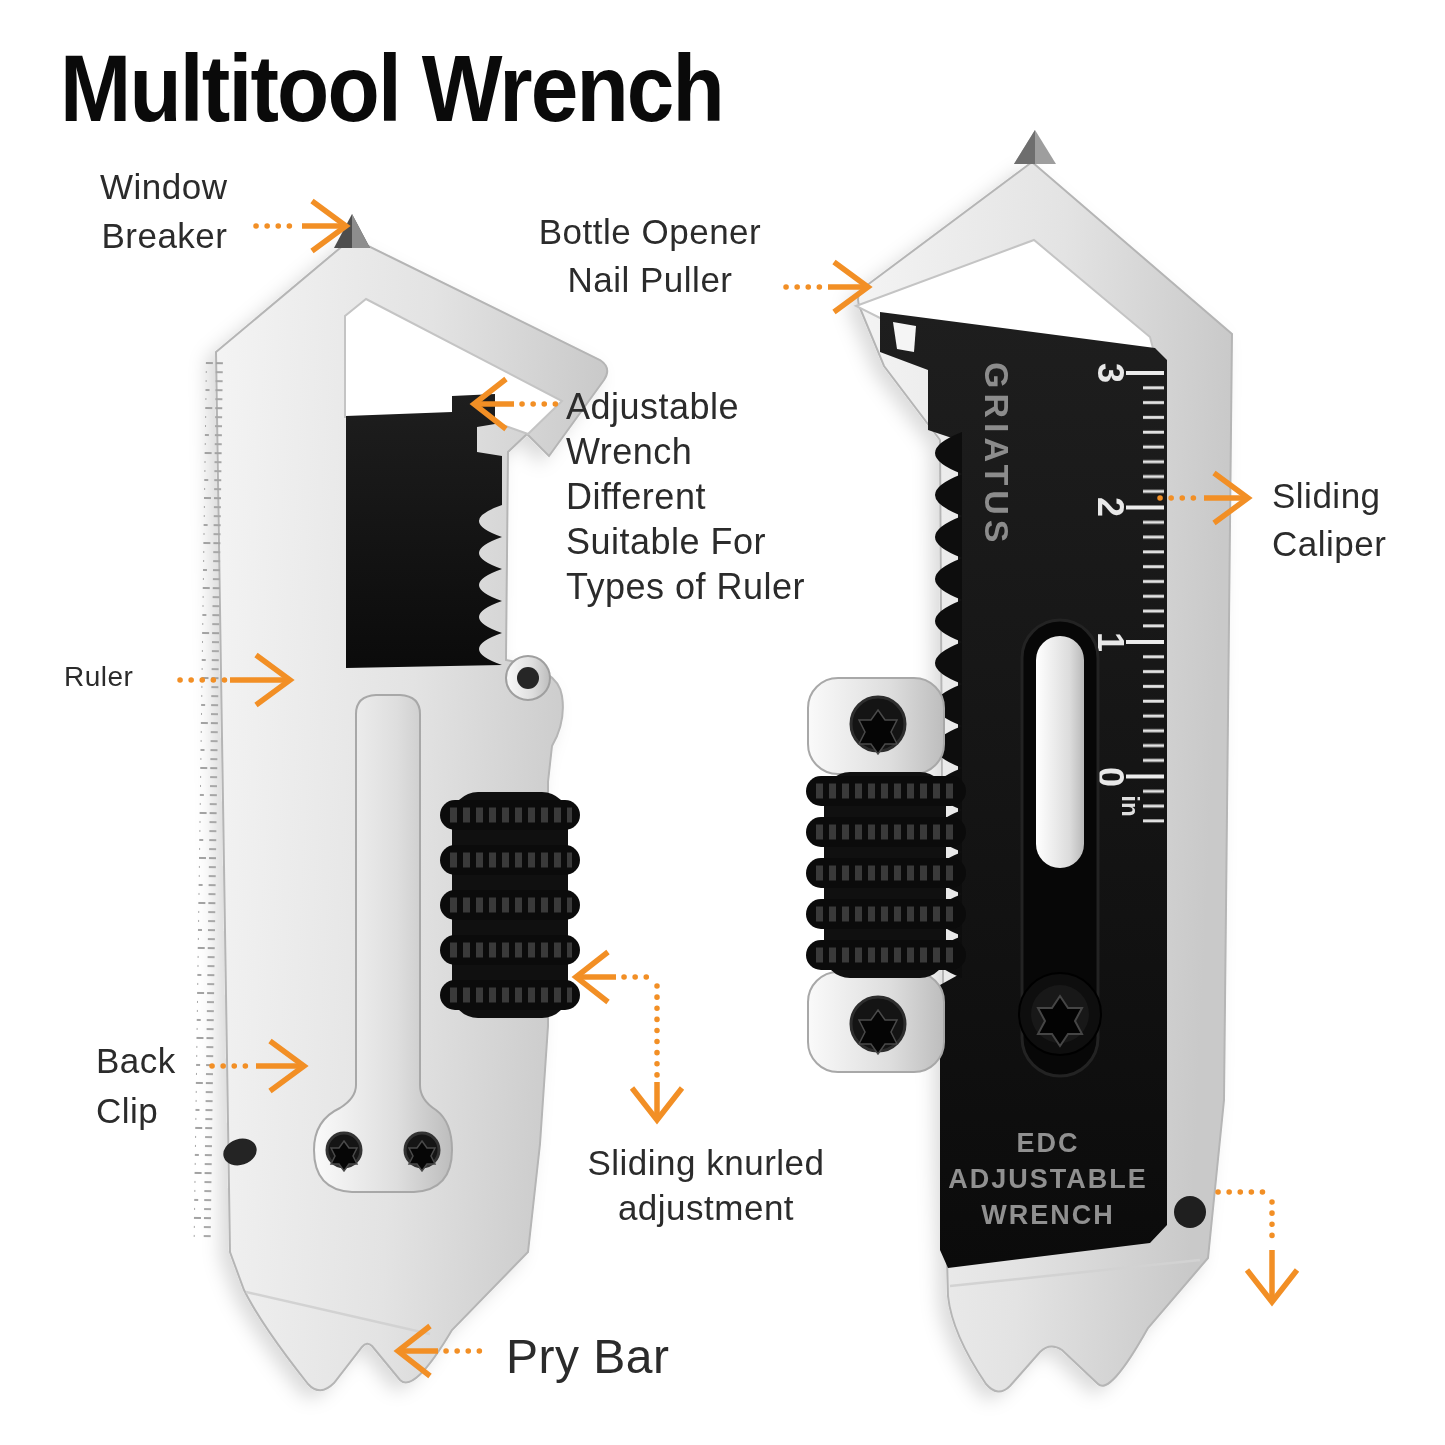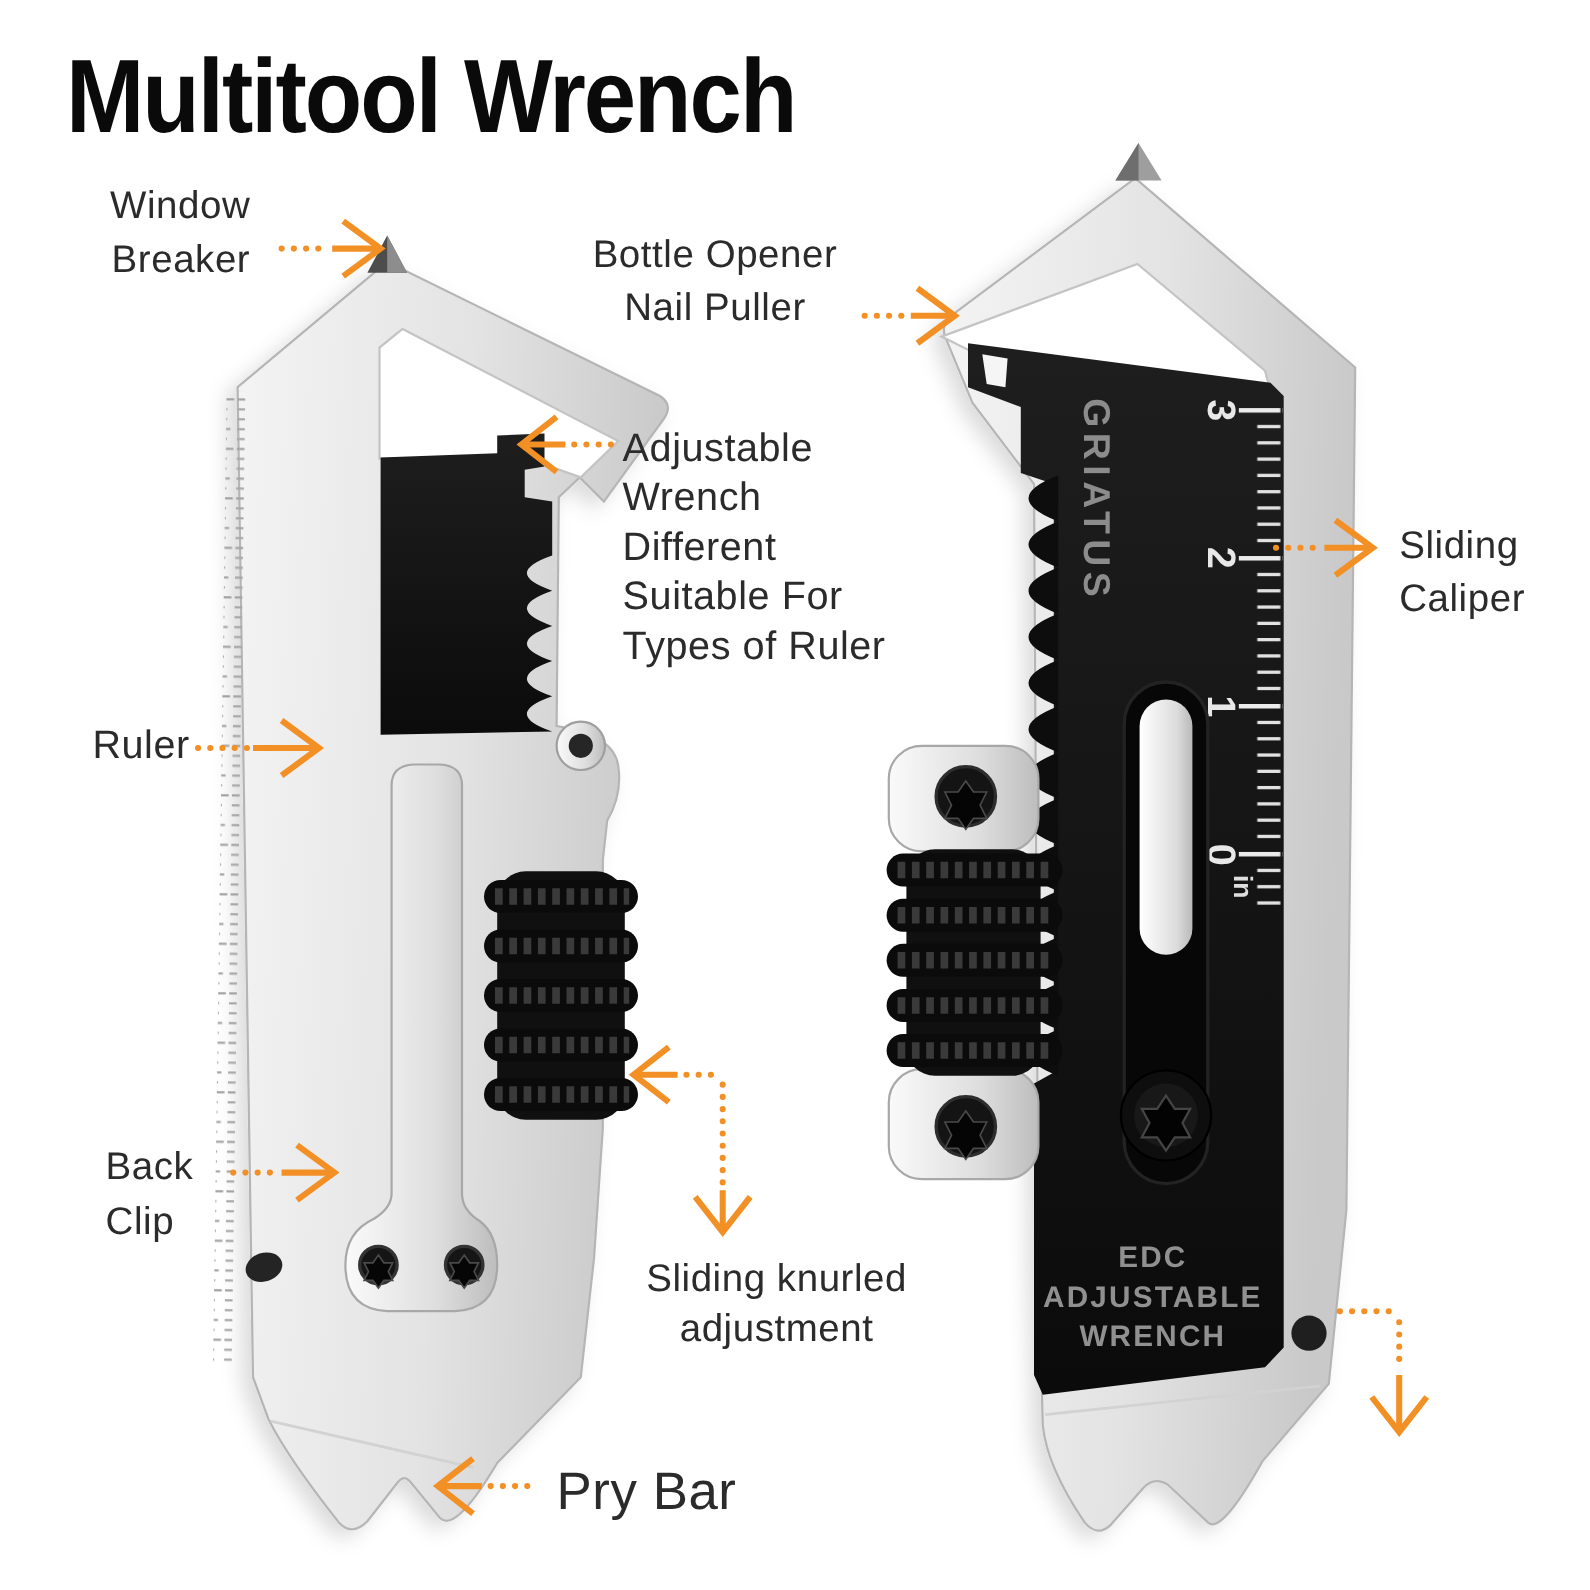--- a/index.html
+++ b/index.html
@@ -257,21 +257,21 @@
   </div>
 
   <div class="lbl tight" style="left:566px;top:384px;font-size:36px;">
     <div>Adjustable</div>
     <div>Wrench</div>
     <div>Different</div>
     <div>Suitable For</div>
     <div>Types of Ruler</div>
   </div>
 
-  <div class="lbl" style="left:84px;top:652px;font-size:36px;">
+  <div class="lbl" style="left:64px;top:652px;font-size:28px;">
     <div>Ruler</div>
   </div>
 
   <div class="lbl" style="left:1272px;top:450px;line-height:48px;margin-top:22px;">
     <div>Sliding</div>
     <div>Caliper</div>
   </div>
 
   <div class="lbl" style="left:96px;top:1036px;line-height:50px;">
     <div>Back</div>

